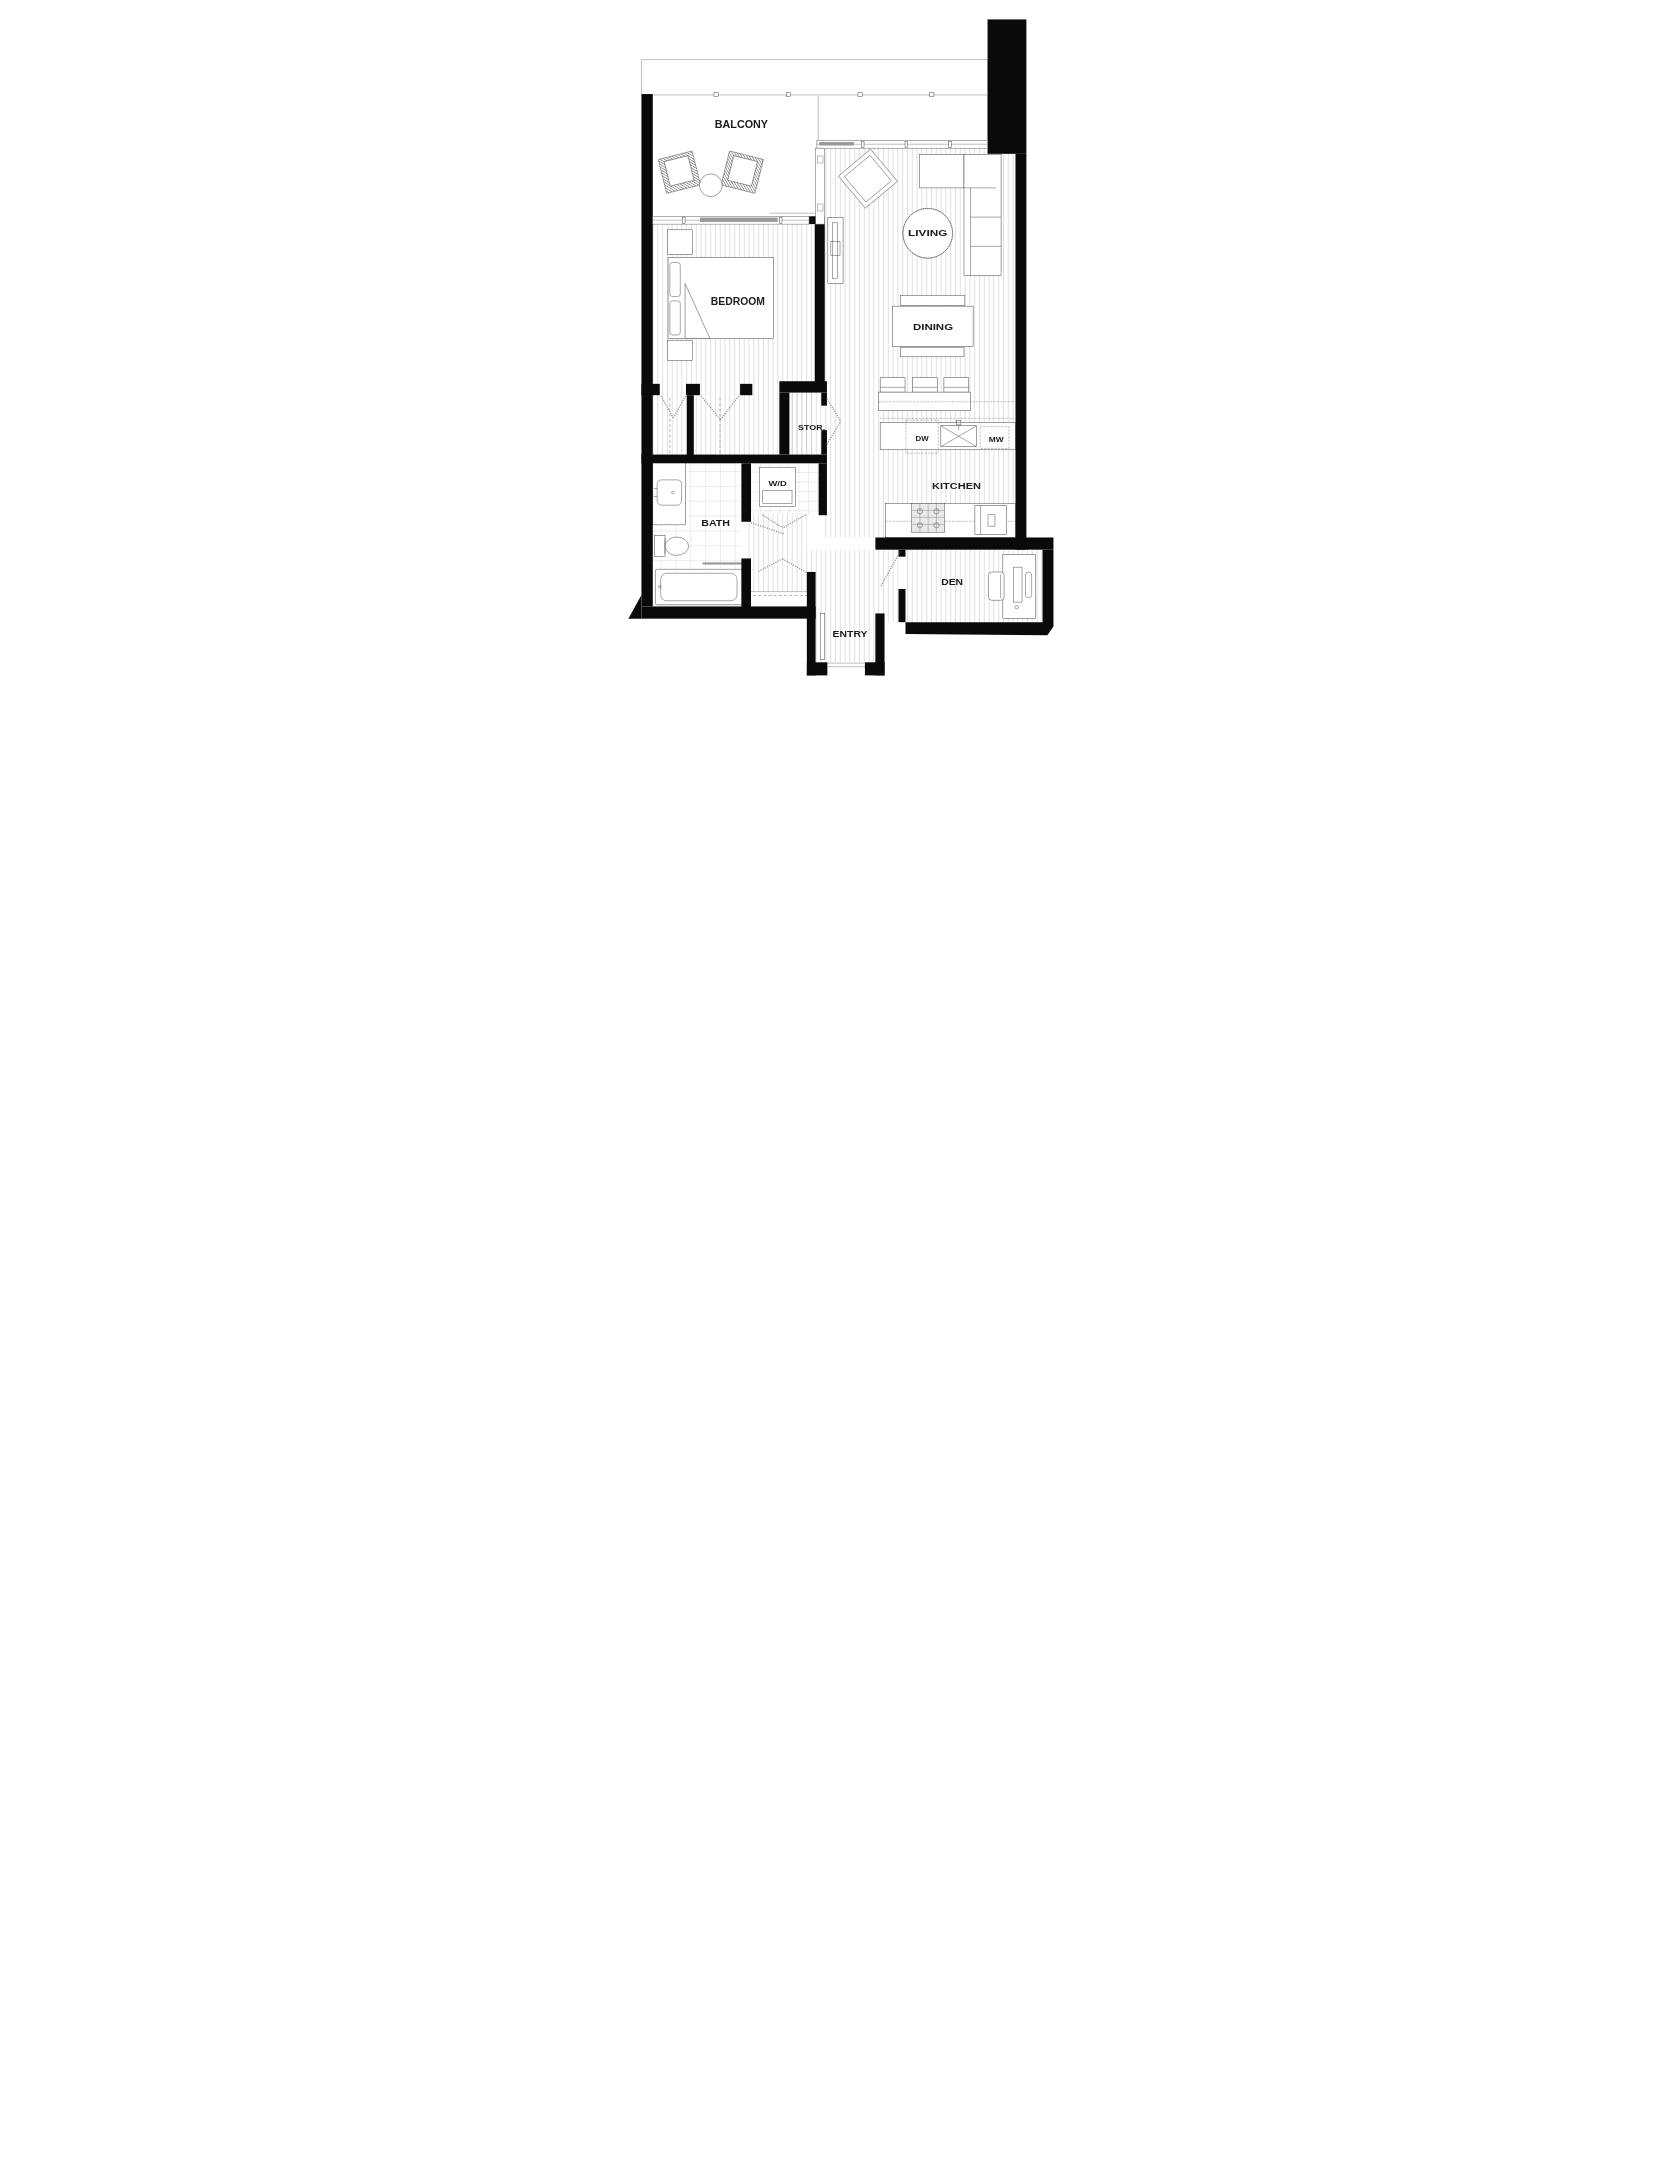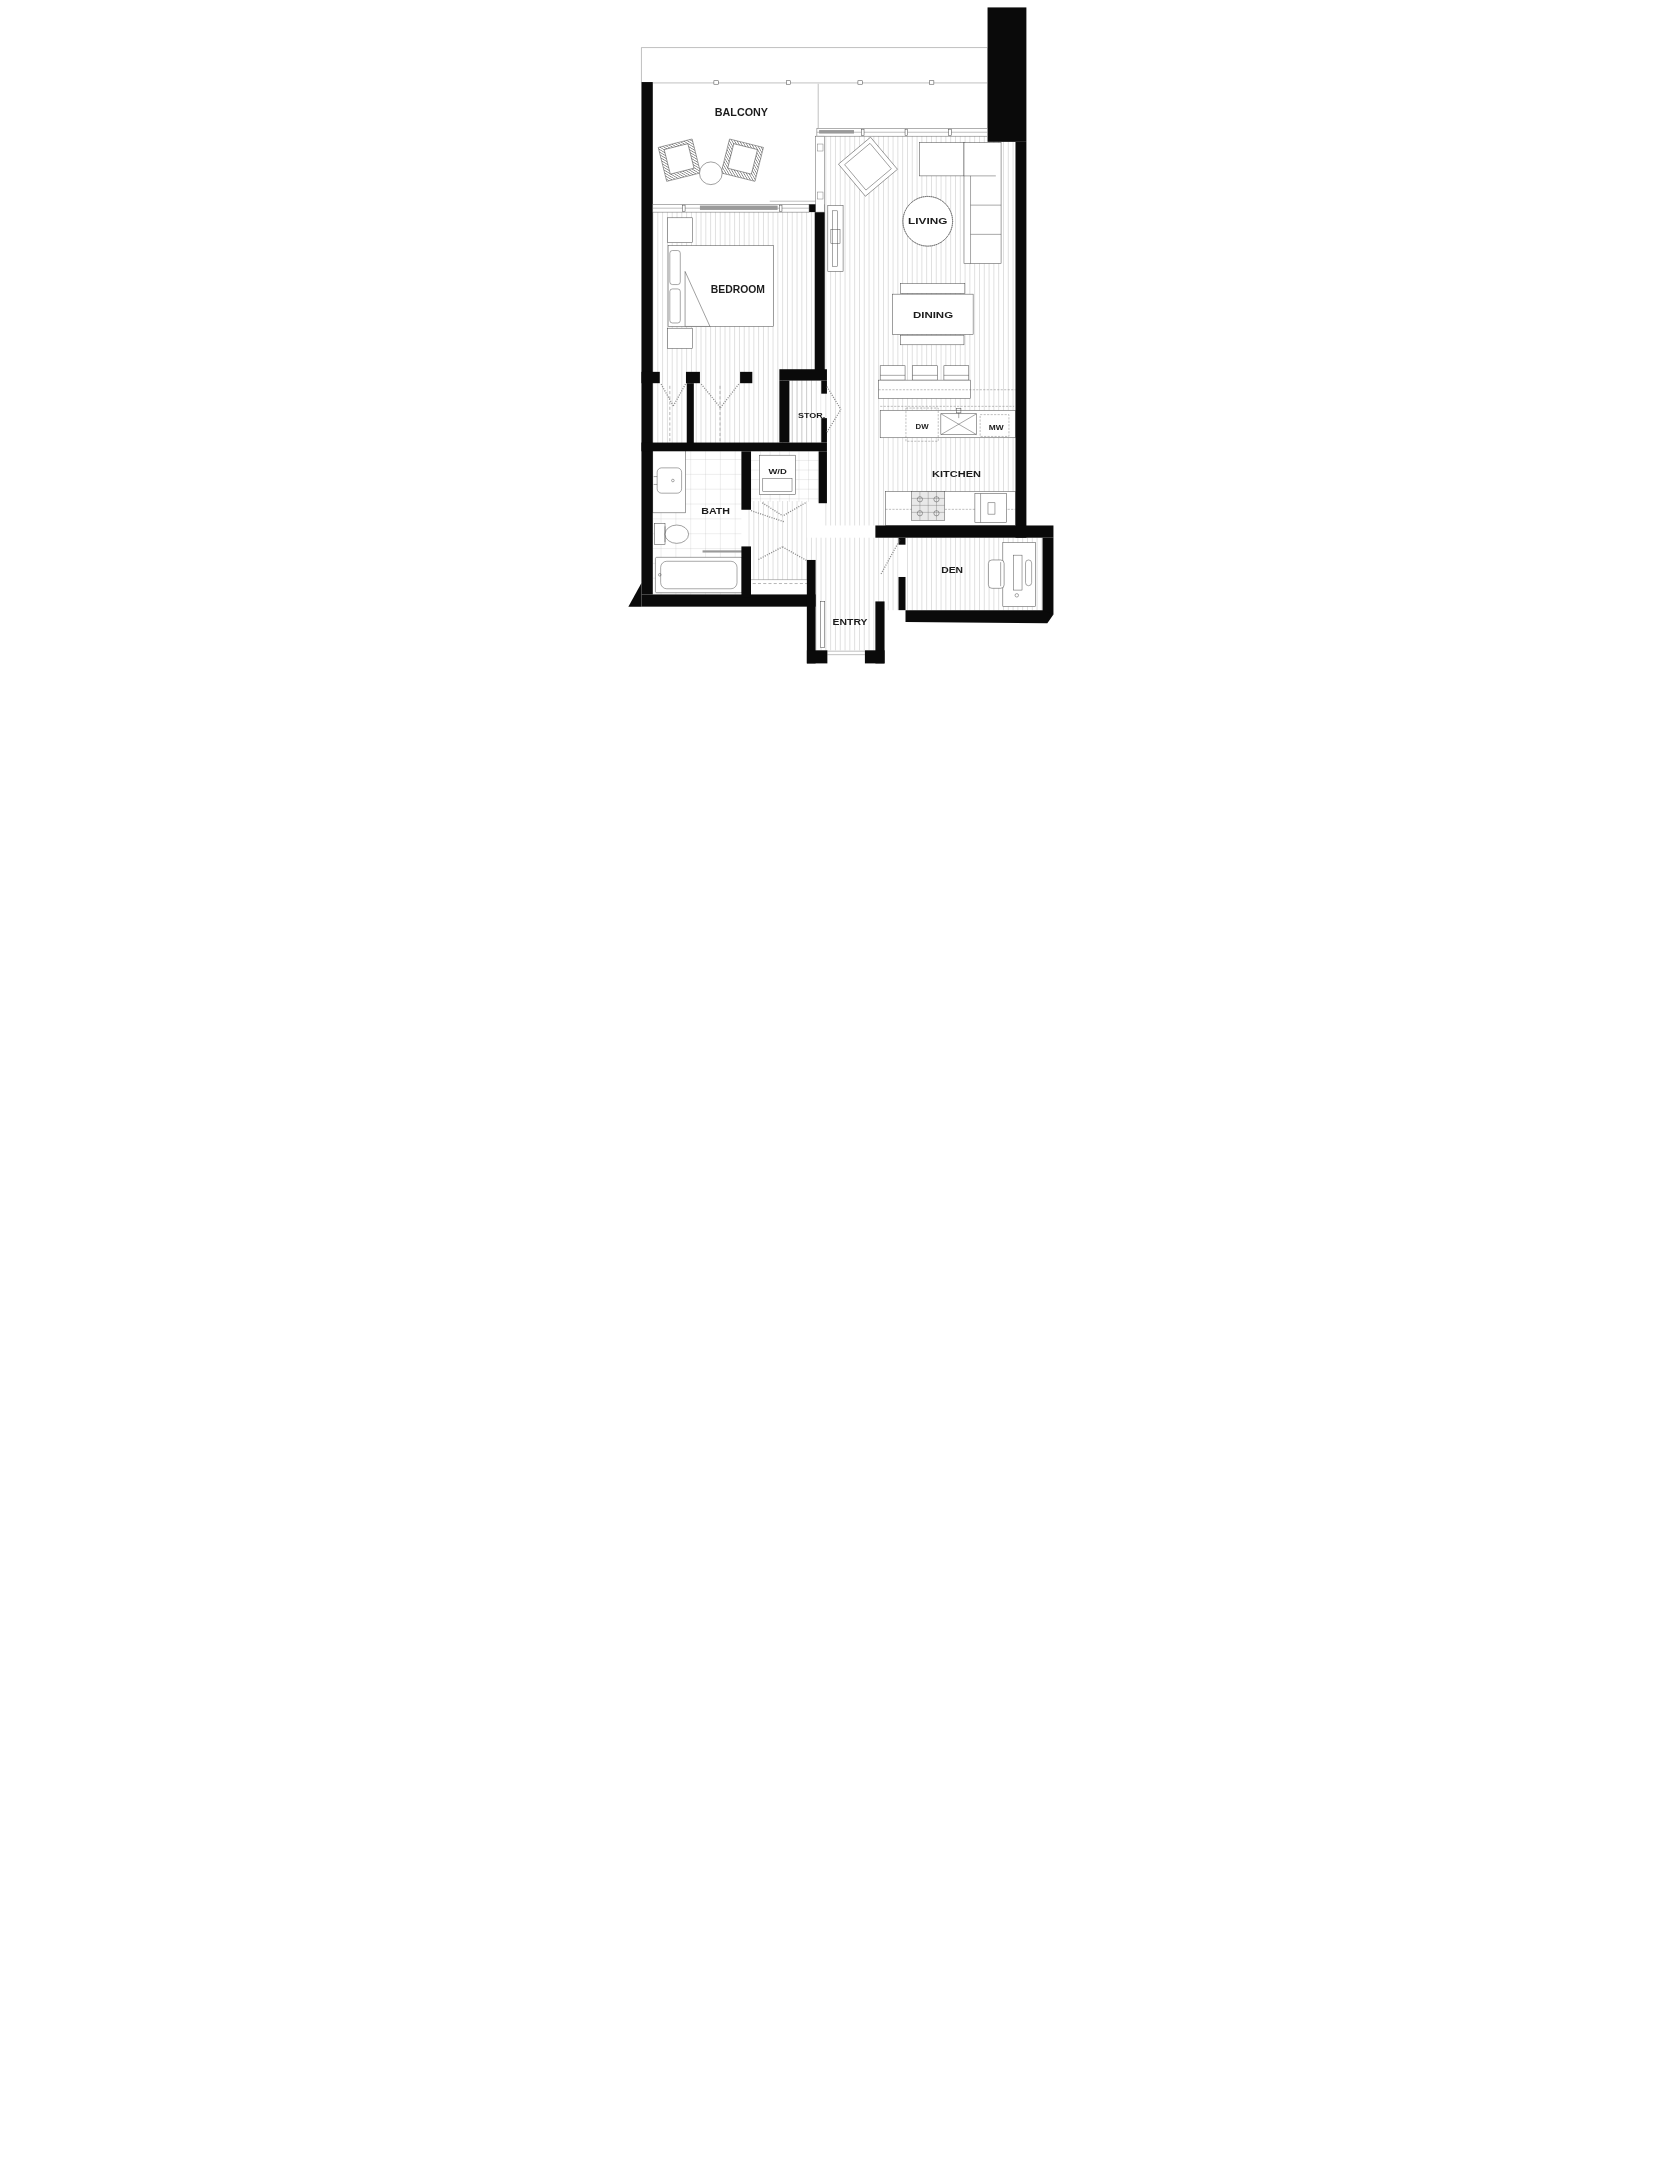--- a/index.html
+++ b/index.html
@@ -1,16 +1,16 @@
 <!DOCTYPE html>
 <html style="font-size:7px"><head>
 <meta charset="utf-8">
 <style>
   html,body{margin:0;padding:0;background:#fff;}
-  .page{width:443px;margin:0 auto;}
+  .page{width:443px;margin:12px auto;}
   svg{display:block;width:100%;height:auto;background:#fff;}
   .wall{fill:#0a0a0a;stroke:none;}
   .fw{fill:#ffffff;stroke:#4a4a4a;stroke-width:1.2;}
   .fl{fill:none;stroke:#4a4a4a;stroke-width:1.1;}
   .thin{fill:none;stroke:#6e6e6e;stroke-width:1;}
   .dash{stroke-dasharray:5 3;}
   .rod{fill:none;stroke:#8a8a8a;stroke-width:1.4;stroke-dasharray:7 5;}
   .door{fill:none;stroke:#8c8c8c;stroke-width:3;stroke-dasharray:2.5 3;}
   .gray{fill:#9a9a9a;stroke:none;}
   .lbl{font-family:"Liberation Sans",sans-serif;font-weight:700;fill:#1c1c1c;text-anchor:middle;}

